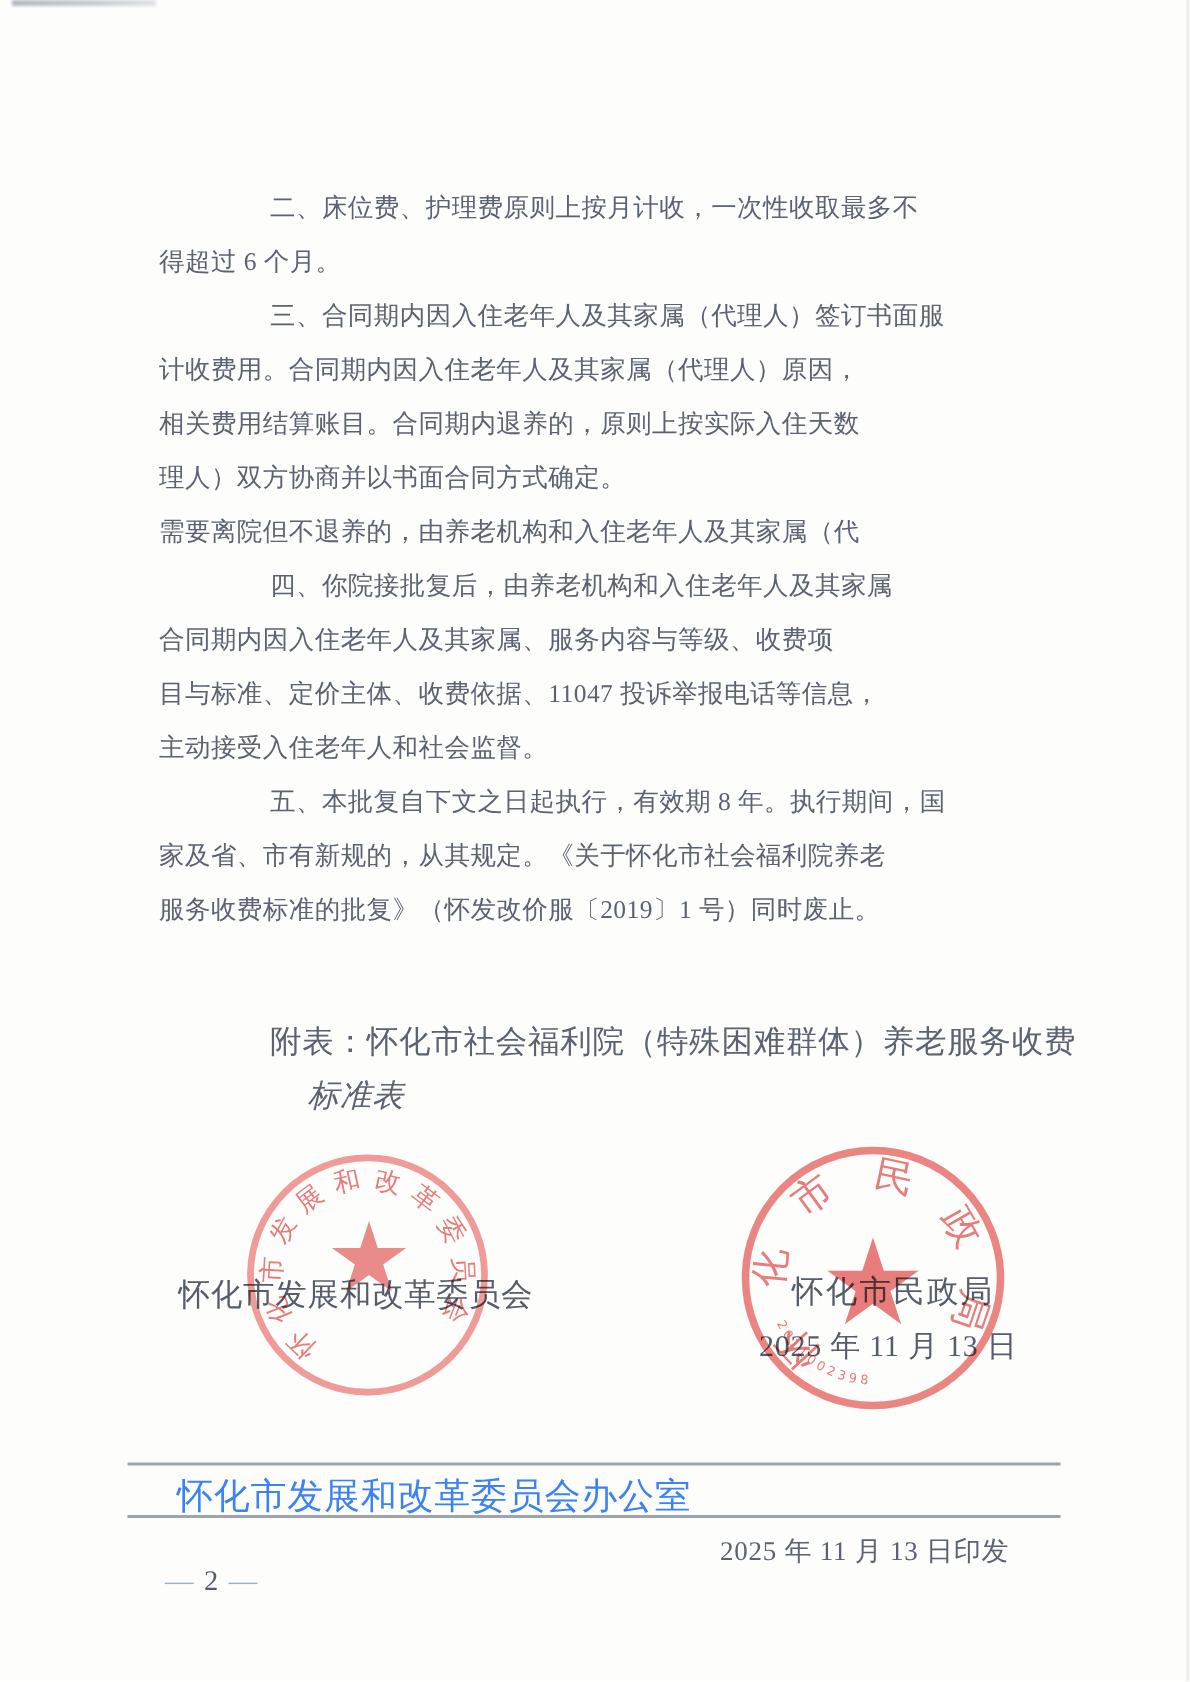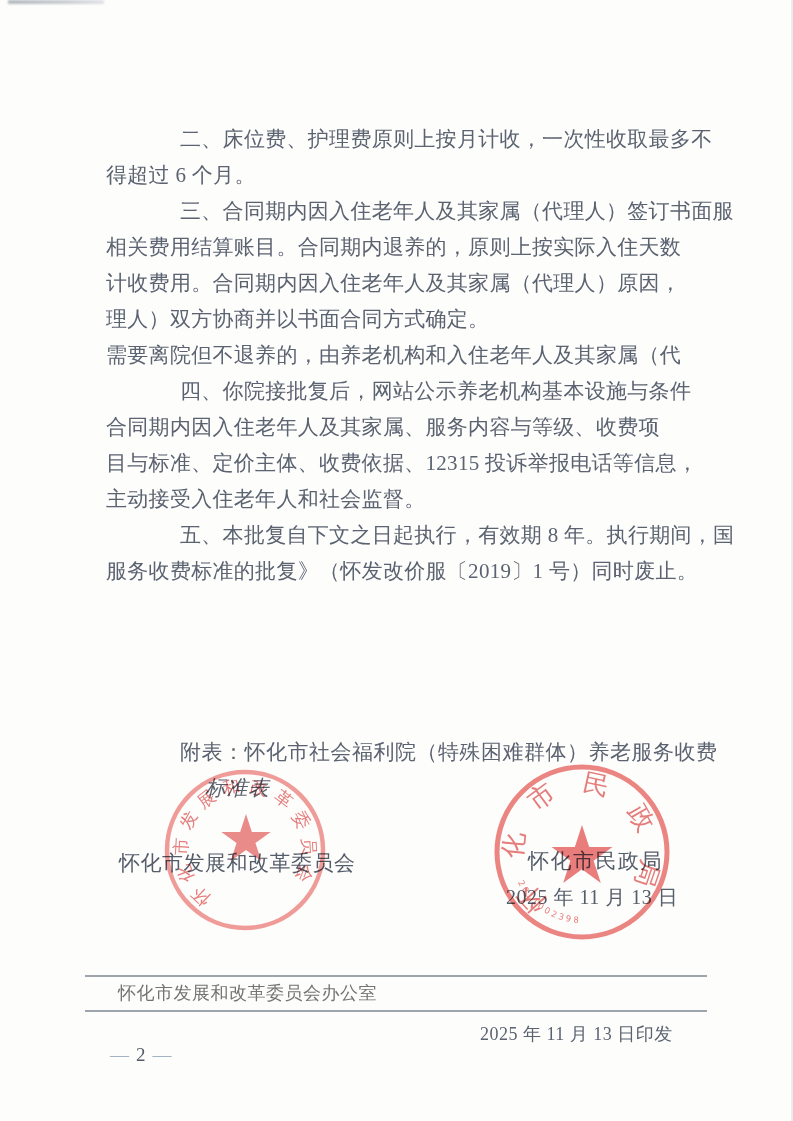--- a/index.html
+++ b/index.html
@@ -8,75 +8,76 @@
     font-family:"Liberation Serif","DejaVu Serif",serif;
   }
   
   .smudge{position:absolute;left:8px;top:0;width:96px;height:4px;
     background:linear-gradient(90deg,#79828e 0%,#9aa3ad 55%,#c9ced4 100%);
     filter:blur(1px);opacity:.55;}
   .edge-r{position:absolute;right:0;top:0;width:2px;height:100%;background:#ececec;}
 
   
   .body-text{position:absolute;left:106px;top:121px;width:600px;
-    color:#5b6270;font-size:21px;line-height:36px;letter-spacing:.3px;}
+    color:#5b6270;font-size:17px;line-height:36px;letter-spacing:.3px;}
   .bodyline{white-space:nowrap;height:36px;}
   .bodyline.indent{padding-left:74px;}
 
-  .attachment{position:absolute;left:106px;top:734px;width:600px;
+  .attachment{position:absolute;left:106px;top:676px;width:600px;
     color:#5b6270;font-size:21px;line-height:36px;letter-spacing:.5px;}
   .attachment .l1{padding-left:74px;white-space:nowrap;}
   .attachment .l2{padding-left:99px;white-space:nowrap;font-style:italic;}
 
   
   .sig-left-name{position:absolute;left:119px;top:849px;color:#565d6a;
     font-size:21px;letter-spacing:.5px;white-space:nowrap;}
   .sig-right-name{position:absolute;left:528px;top:847px;color:#565d6a;
     font-size:21px;letter-spacing:1.5px;white-space:nowrap;}
   .sig-right-date{position:absolute;left:506px;top:884px;color:#565d6a;
     font-size:20px;letter-spacing:.5px;white-space:nowrap;}
 
   .seal{position:absolute;mix-blend-mode:multiply;}
   .seal-left{left:160px;top:766px;}
   .seal-right{left:492px;top:762px;}
 
   
   .footer-line{position:absolute;left:85px;width:622px;height:0;border-top:2px solid #7d8591;opacity:.75;}
   .fl-top{top:975px;}
   .fl-bot{top:1010px;}
-  .footer-office{position:absolute;left:118px;top:981px;color:#737373;
-    font-size:18px;letter-spacing:.5px;white-space:nowrap;}
+  .footer-office{position:absolute;left:118px;top:981px;color:#3b82f6;
+    font-size:24px;letter-spacing:.5px;white-space:nowrap;}
   .footer-date{position:absolute;left:480px;top:1022px;color:#5b6270;
     font-size:18px;letter-spacing:.5px;white-space:nowrap;}
 
   .page-number{position:absolute;left:110px;top:1044px;font-size:19px;white-space:nowrap;color:#555c66;}
   .page-number .dash{color:#9fb0c2;letter-spacing:0;}
   .page-number .num{padding:0 7px;}
 </style>
 </head>
 <body>
 
 <div class="page">
 
   <div class="smudge"></div>
   <div class="edge-r"></div>
 
   <div class="body-text">
       <div class="bodyline indent">二、床位费、护理费原则上按月计收，一次性收取最多不</div>
       <div class="bodyline">得超过 6 个月。</div>
       <div class="bodyline indent">三、合同期内因入住老年人及其家属（代理人）签订书面服</div>
+      <div class="bodyline">计收费用。合同期内因入住老年人及其家属（代理人）原因，</div>
       <div class="bodyline">相关费用结算账目。合同期内退养的，原则上按实际入住天数</div>
-      <div class="bodyline">计收费用。合同期内因入住老年人及其家属（代理人）原因，</div>
       <div class="bodyline">理人）双方协商并以书面合同方式确定。</div>
       <div class="bodyline">需要离院但不退养的，由养老机构和入住老年人及其家属（代</div>
-      <div class="bodyline indent">四、你院接批复后，网站公示养老机构基本设施与条件</div>
+      <div class="bodyline indent">四、你院接批复后，由养老机构和入住老年人及其家属</div>
       <div class="bodyline">合同期内因入住老年人及其家属、服务内容与等级、收费项</div>
-      <div class="bodyline">目与标准、定价主体、收费依据、12315 投诉举报电话等信息，</div>
+      <div class="bodyline">目与标准、定价主体、收费依据、11047 投诉举报电话等信息，</div>
       <div class="bodyline">主动接受入住老年人和社会监督。</div>
       <div class="bodyline indent">五、本批复自下文之日起执行，有效期 8 年。执行期间，国</div>
+      <div class="bodyline">家及省、市有新规的，从其规定。《关于怀化市社会福利院养老</div>
       <div class="bodyline">服务收费标准的批复》（怀发改价服〔2019〕1 号）同时废止。</div>
     </div>
 
   <div class="attachment">
     <div class="l1">附表：怀化市社会福利院（特殊困难群体）养老服务收费</div>
     <div class="l2">标准表</div>
   </div>
 
   <div class="sig-left-name">怀化市发展和改革委员会</div>
   <div class="sig-right-name">怀化市民政局</div>

